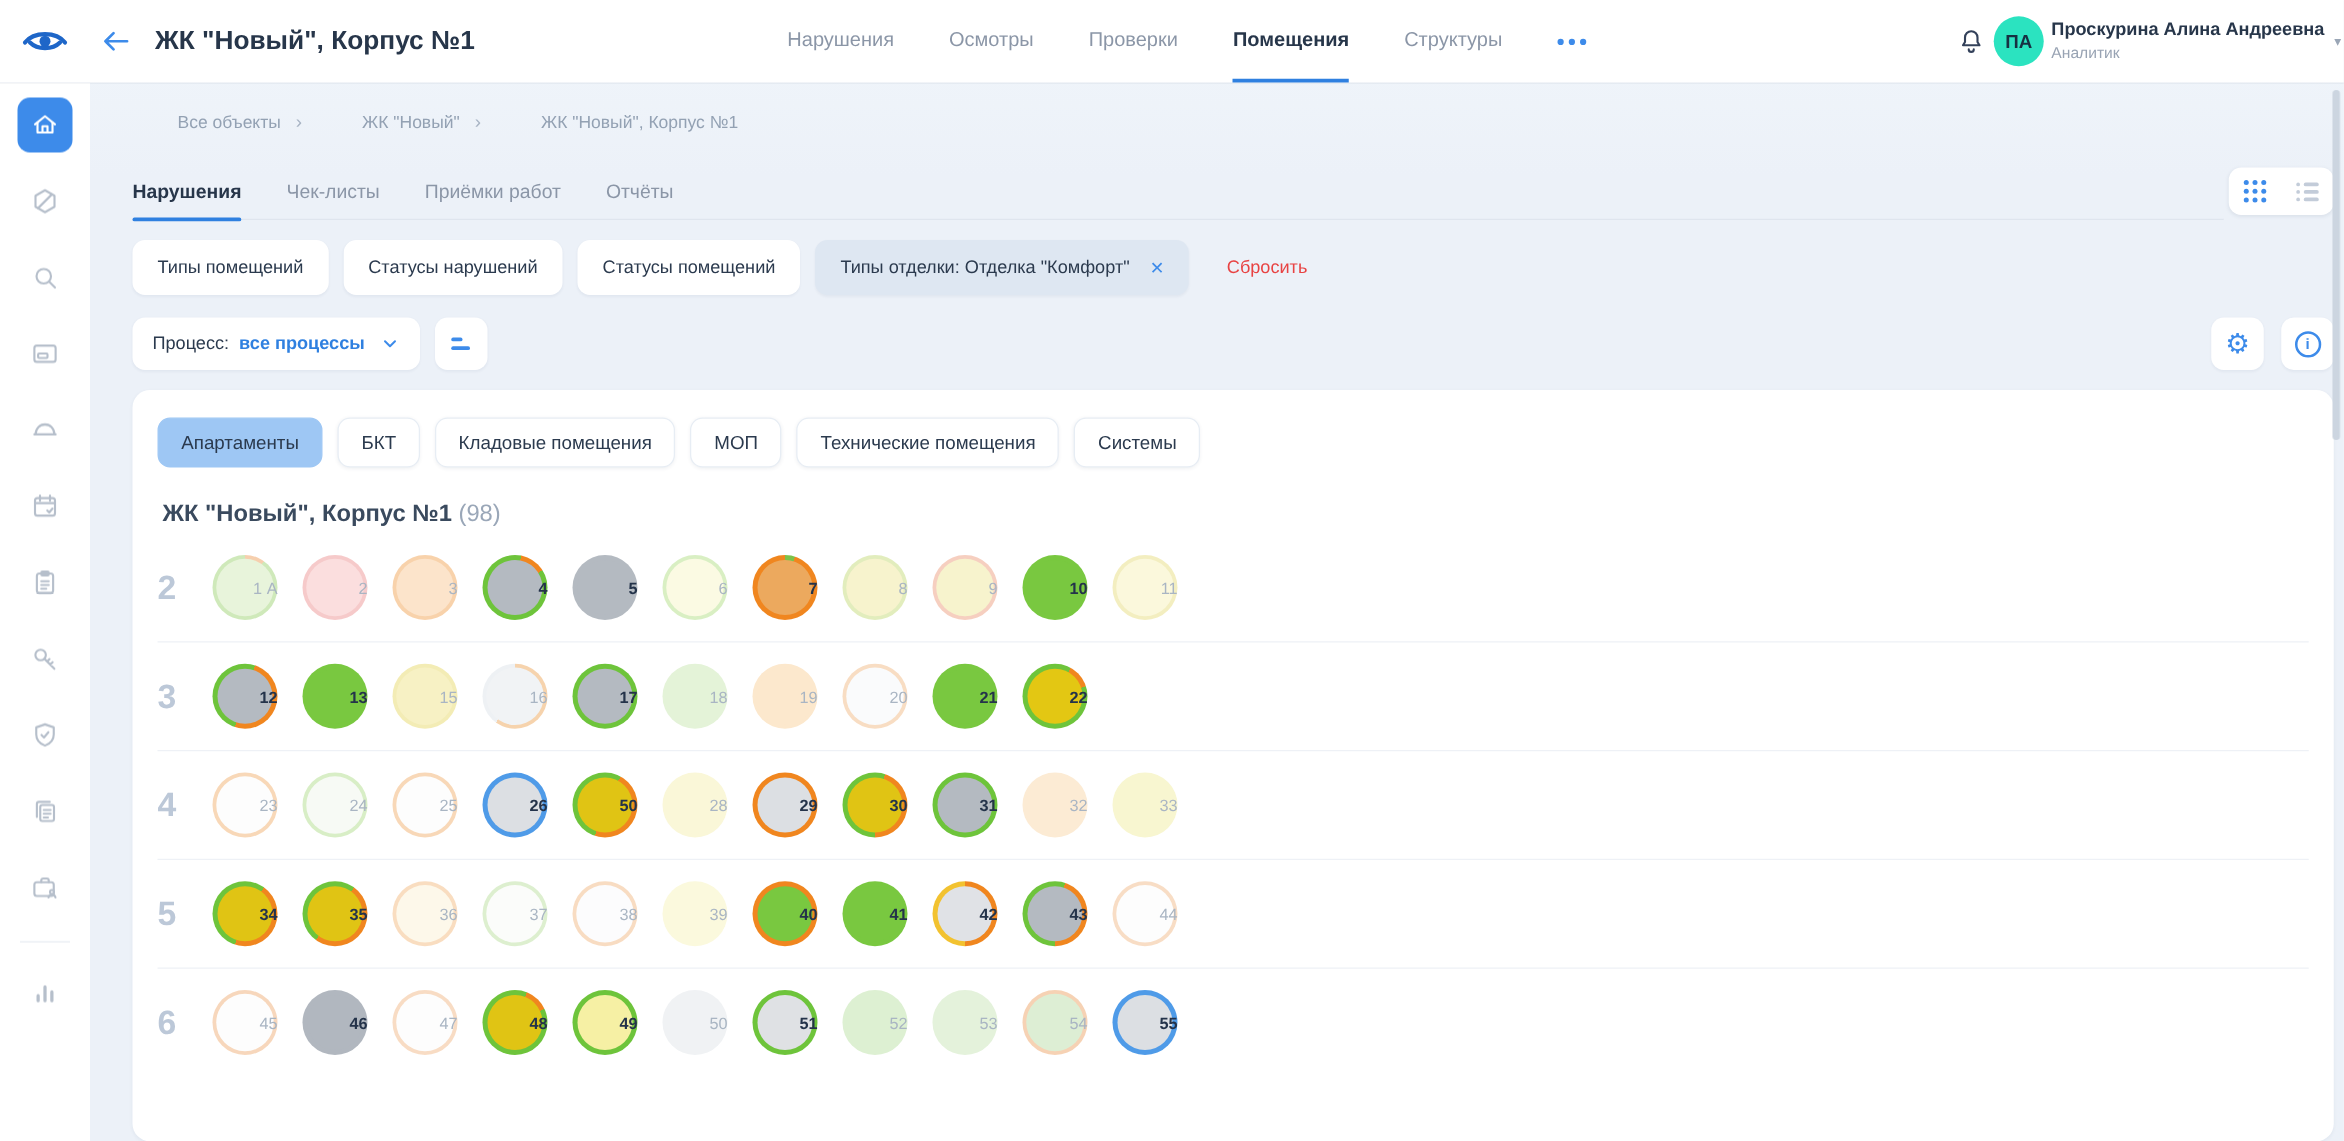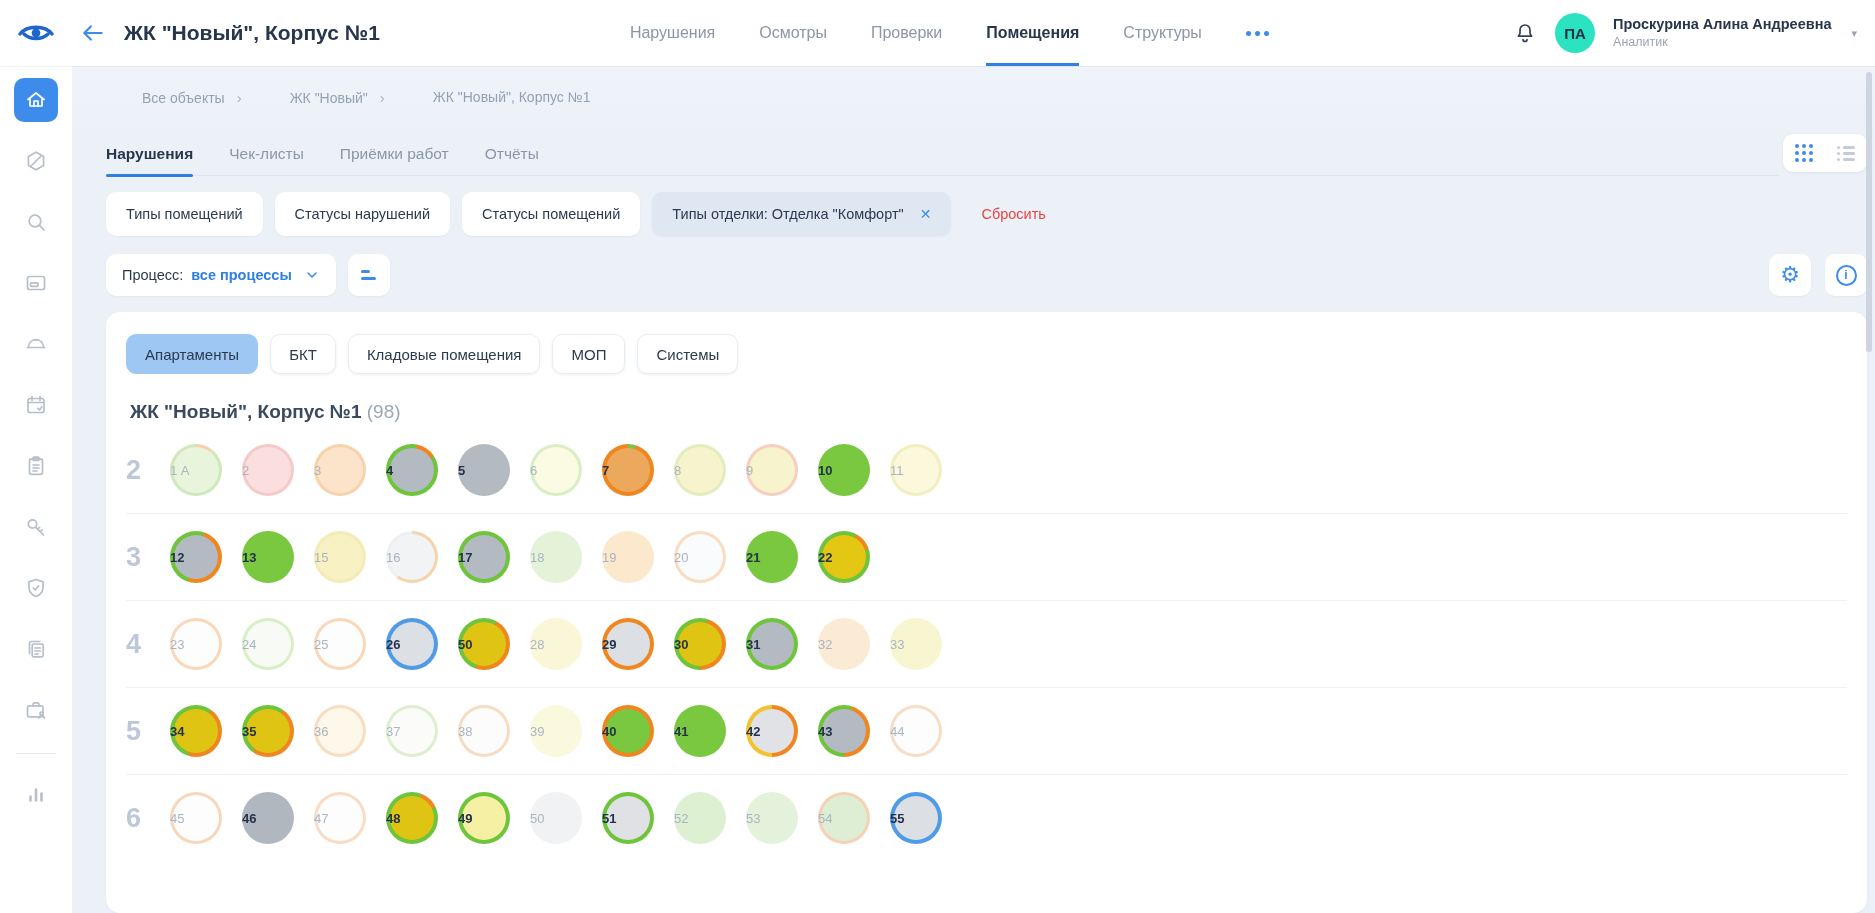--- a/index.html
+++ b/index.html
@@ -16,21 +16,21 @@
   }
   .logo-box { width:72px; display:flex; justify-content:center; align-items:center; }
   .back-btn { margin:0 18px 0 8px; display:flex; align-items:center; cursor:pointer; }
   .page-title { font-size:21px; font-weight:700; color:#27364a; white-space:nowrap; }
   .top-nav { display:flex; gap:44px; margin-left:250px; height:66px; align-items:stretch; }
   .nav-item { font-size:16px; color:#8b96a7; display:flex; align-items:center; cursor:pointer;
               border-bottom:3px solid transparent; padding-top:3px; white-space:nowrap; }
   .nav-item.active { color:#27364a; font-weight:600; border-bottom-color:#2f80e0; }
   .more-dots { display:flex; gap:4px; align-items:center; }
   .more-dots i { width:5px; height:5px; border-radius:50%; background:#3d8bea; }
-  .header-right { margin-left:auto; display:flex; align-items:center; gap:18px; padding-right:18px; }
+  .header-right { margin-left:auto; display:flex; align-items:center; gap:6px; padding-right:2px; }
   .bell { color:#33415a; display:flex; }
   .avatar { width:40px; height:40px; border-radius:50%; background:#2be3c0; color:#173042;
             display:flex; align-items:center; justify-content:center; font-weight:700; font-size:15px; }
   .user-meta { line-height:1.2; }
   .user-name { font-size:14.5px; font-weight:600; color:#27364a; white-space:nowrap; }
   .user-role { font-size:12.5px; color:#98a3b3; margin-top:2px; }
   .user-caret { color:#9aa6b6; font-size:11px; margin-left:2px; }
   
   .sidebar { position:fixed; top:66px; left:0; bottom:0; width:72px; background:#fff;
              display:flex; flex-direction:column; align-items:center; padding-top:12px; z-index:19; }
@@ -109,21 +109,21 @@
               display:flex; align-items:center; font-size:15px; color:#2b3a4e; cursor:pointer;
               box-shadow:0 1px 3px rgba(40,60,90,.07); white-space:nowrap; }
   .cat-chip.active { background:#9ec7f4; border-color:#9ec7f4; box-shadow:none; }
   .section-title { margin:27px 0 4px 4px; font-size:19px; font-weight:700; color:#3a4a5e; }
   .section-title .count { color:#9aa7b8; font-weight:400; }
   .floor-row { display:flex; align-items:center; padding:17px 0; }
   .floor-row:not(:first-child) { border-top:1px solid #eef1f6; }
   .floor-num { width:44px; font-size:27px; font-weight:700; color:#bcc8d8; }
   .units { display:flex; gap:20px; }
   .unit { position:relative; width:52px; height:52px; border-radius:50%; display:flex;
-          align-items:center; justify-content:flex-start; cursor:pointer; }
+          align-items:center; justify-content:flex-end; cursor:pointer; }
   .unit-inner { position:absolute; inset:4px; border-radius:50%; }
   .unit.muted .unit-inner { inset:3px; }
   .unit-label { position:relative; z-index:1; font-size:13px; font-weight:600; color:#24334a; white-space:nowrap; }
   .unit.muted .unit-label { color:#a9b5c3; font-weight:400; }
   .scroll-thumb { position:fixed; right:3px; top:72px; width:6px; height:280px; background:#ccd5e0;
                   border-radius:3px; z-index:30; }
   svg { display:block; }
 </style>
 </head>
 <body>
@@ -373,20 +373,21 @@
       </div>
     </div>
   </div>
 
   <section class="card">
     <div class="cat-row" id="categories">
         <div class="cat-chip active">Апартаменты</div>
         <div class="cat-chip">БКТ</div>
         <div class="cat-chip">Кладовые помещения</div>
         <div class="cat-chip">МОП</div>
+        <div class="cat-chip">Технические помещения</div>
         <div class="cat-chip">Системы</div>
       </div>
     <h2 class="section-title">
       <span>ЖК "Новый", Корпус №1</span>
       <span class="count">(98)</span>
     </h2>
     <div id="floors">
         <div class="floor-row">
           <span class="floor-num">2</span>
           <div class="units">

